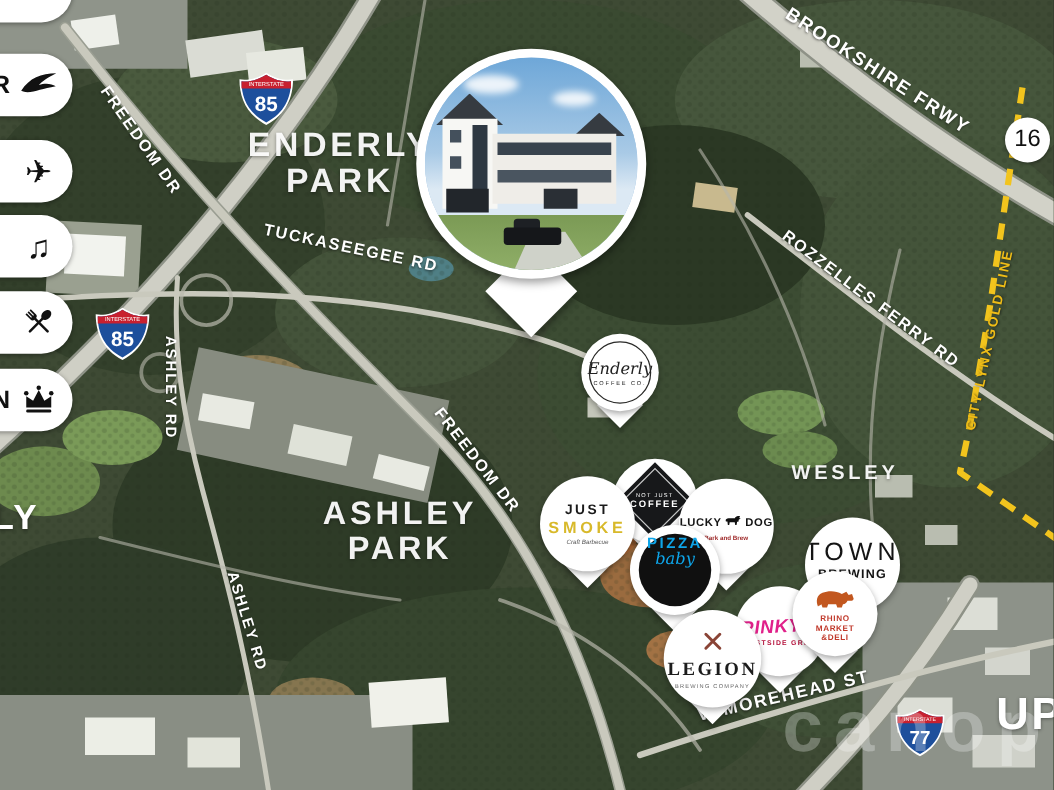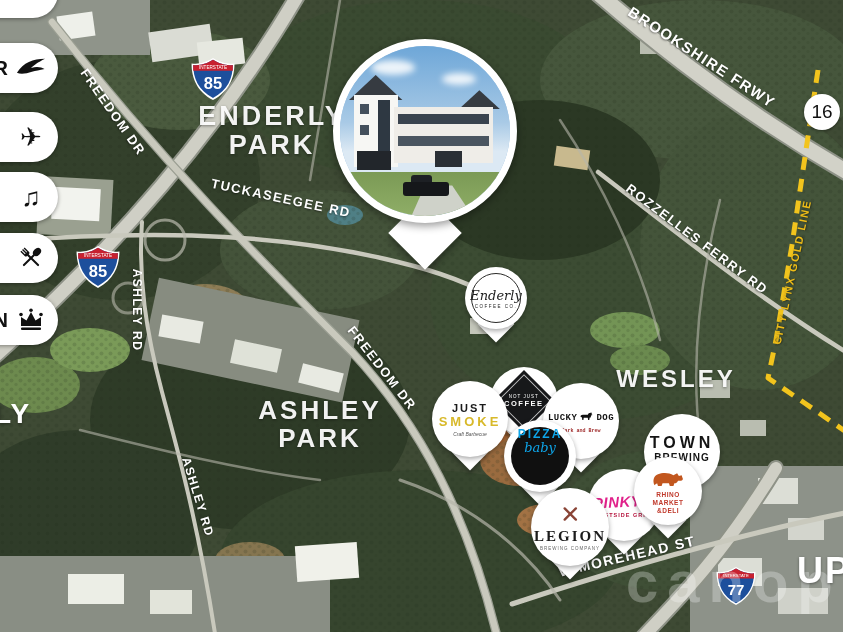--- a/index.html
+++ b/index.html
@@ -54,21 +54,21 @@
 
   .lucky-row{display:flex;align-items:center;gap:2px;}
   .lucky-name{font-size:9px;font-weight:900;color:#141414;letter-spacing:.5px;}
   .lucky-tag{font-size:5px;font-weight:bold;color:#a02c2c;margin-top:1px;}
 
   .pizza-disc{width:58px;height:58px;border-radius:50%;background:#101010;display:flex;
     flex-direction:column;align-items:center;color:#0ea5e9;}
   .pizza-l1{font-size:12px;font-weight:800;letter-spacing:2px;}
   .pizza-l2{font-size:13px;font-style:italic;font-family:"DejaVu Serif",serif;margin-top:-1px;}
 
-  .town-l1{font-size:16px;font-weight:700;letter-spacing:4px;color:#141414;}
+  .town-l1{font-size:20px;font-weight:400;letter-spacing:4px;color:#141414;}
   .town-l2{font-size:10px;font-weight:800;letter-spacing:1px;color:#141414;}
   .town-l3{font-size:7px;font-weight:bold;letter-spacing:2px;color:#141414;margin-top:1px;}
 
   .pinky-name{font-size:15px;font-weight:900;font-style:italic;color:#e0218a;transform:rotate(-3deg);
     letter-spacing:.5px;}
   .pinky-sub{font-size:5.5px;font-weight:800;color:#b5123c;letter-spacing:1px;margin-top:2px;}
 
   .rhino-t{font-size:6.5px;font-weight:900;color:#c0392b;letter-spacing:.5px;line-height:1.2;}
 
   .legion-name{font-size:15px;font-weight:bold;font-family:"Liberation Serif",serif;
@@ -207,21 +207,21 @@
   <div class="road-label goldline-label" style="left:792px;top:272px;transform:translate(-50%,-50%) rotate(-78deg);">CITY LYNX GOLD LINE</div>
 
   <div class="hood" style="left:272px;top:131px;font-size:27px;">
     <div>ENDERLY</div>
     <div>PARK</div>
   </div>
   <div class="hood" style="left:320px;top:424px;font-size:26px;">
     <div>ASHLEY</div>
     <div>PARK</div>
   </div>
-  <div class="hood" style="left:676px;top:379px;font-size:24px;">
+  <div class="hood" style="left:676px;top:379px;font-size:16px;">
     <div>WESLEY</div>
   </div>
   <div class="partial-hood" style="left:-6px;top:398px;font-size:28px;">LY</div>
   <div class="partial-hood" style="left:797px;top:550px;font-size:36px;">UP</div>
 
   <div class="watermark">canopy</div>
 
   <div class="shield" style="left:191px;top:57px;">
     <svg width="44" height="44" viewBox="0 0 40 40">
       <path d="M20 1 C27.5 5.8 34.5 6.8 39.5 5.8 C39.5 19 34.5 31.5 20 39 C5.5 31.5 0.5 19 0.5 5.8 C5.5 6.8 12.5 5.8 20 1 Z" fill="#fff"></path>
@@ -317,21 +317,21 @@
         <div class="njc-inner">
           <div class="njc-top">NOT JUST</div>
           <div class="njc-main">COFFEE</div>
         </div>
       </div>
     </div>
   </div>
 
   <div class="pin" style="left:543px;top:383px;">
     <div class="pin-tail" style="top:58px;"></div>
-    <div class="pin-circle" style="width:76px;height:76px;font-family:Liberation Mono, monospace;">
+    <div class="pin-circle" style="width:76px;height:76px;">
       <div class="lucky-row">
         <span class="lucky-name">LUCKY</span>
         <span>
           <svg width="15" height="11" viewBox="0 0 16 12" fill="#111">
             <path d="M1.5 6 C1.5 4.8 2.5 4 4 4 L9.5 4 C10 2.8 11 2 12.3 2 L14 2 L13.4 3.6 L14.6 4.4 L13 5 L12.6 7 L11.5 7 L11 9.8 L9.8 9.8 L9.4 7.4 L5 7.4 L4.6 9.8 L3.4 9.8 L3 6.8 C2 6.8 1.5 6.5 1.5 6 Z"></path>
           </svg>
         </span>
         <span class="lucky-name">DOG</span>
       </div>
       <div class="lucky-tag">Bark and Brew</div>

